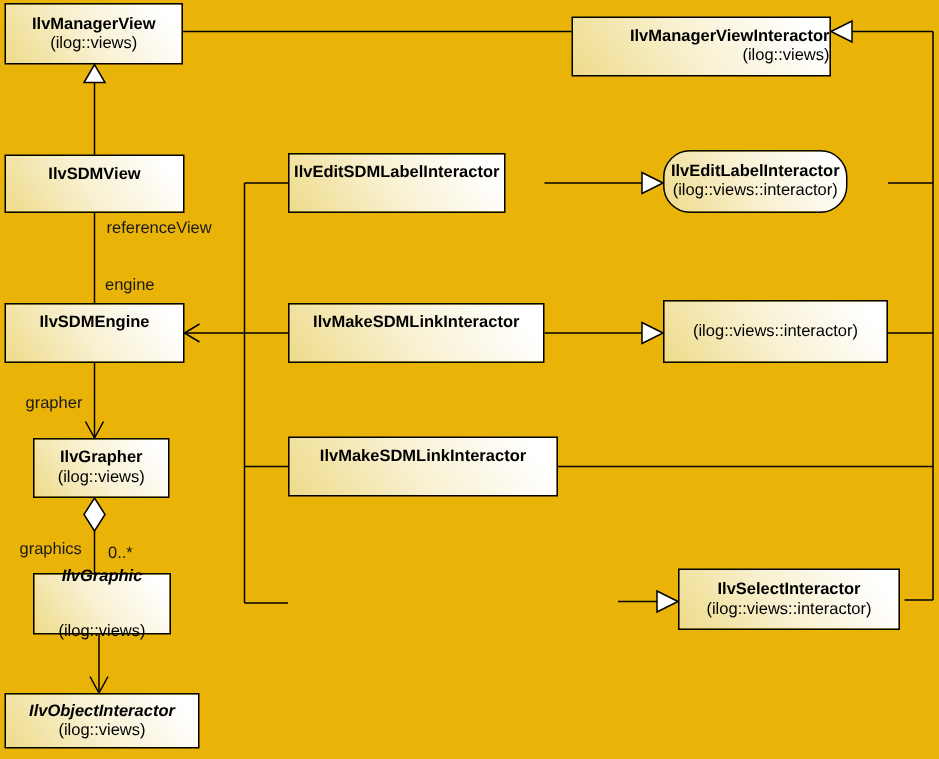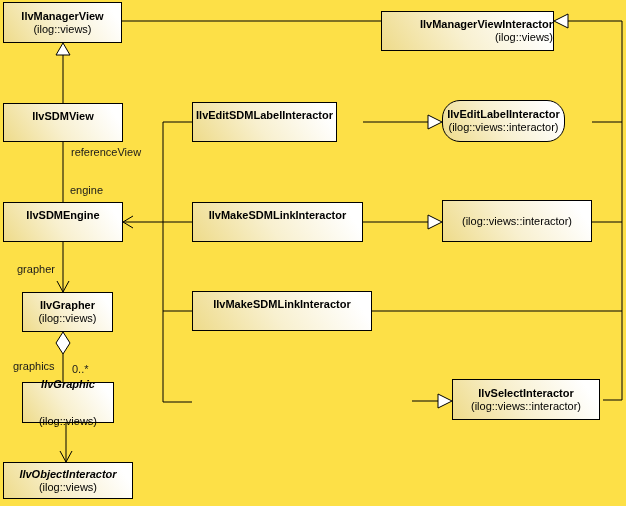--- a/index.html
+++ b/index.html
@@ -1,17 +1,17 @@
 <!DOCTYPE html>
 <html><head>
 <meta charset="utf-8">
 <style>
   html,body{margin:0;padding:0;background:#ffffff;}
   #canvas{
-    position:relative;width:626px;height:506px;background:#fde047;overflow:hidden;
+    position:relative;width:626px;height:506px;background:#eab308;overflow:hidden;
     font-family:"Liberation Sans",sans-serif;
   }
   #edges{position:absolute;left:0;top:0;width:626px;height:506px;pointer-events:none;}
   .node{
     position:absolute;box-sizing:border-box;border:1px solid #000;
     background:linear-gradient(55deg,#eedb8a 0%,#f8f0cf 45%,#ffffff 90%);
     text-align:center;cursor:pointer;
   }
   .node .cname{font-weight:bold;font-size:11px;line-height:13px;white-space:nowrap;}
   .node .cpkg{font-size:11px;line-height:13px;white-space:nowrap;}

